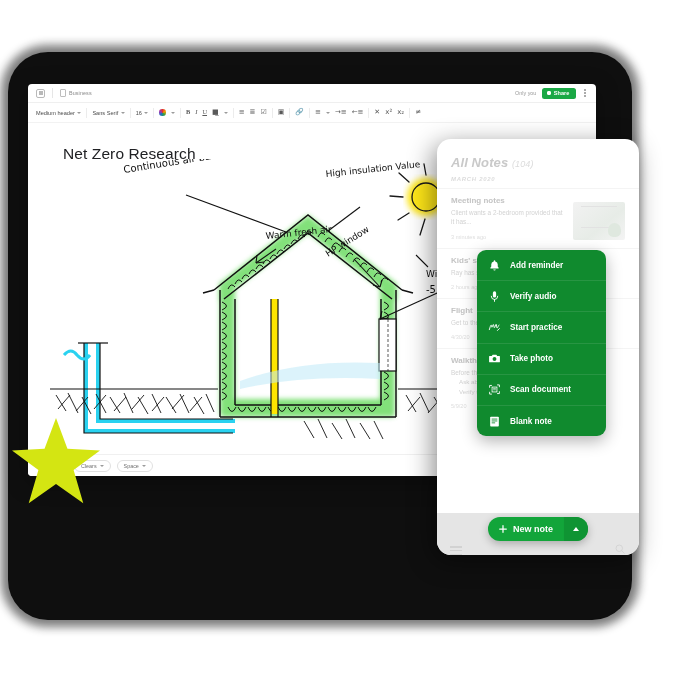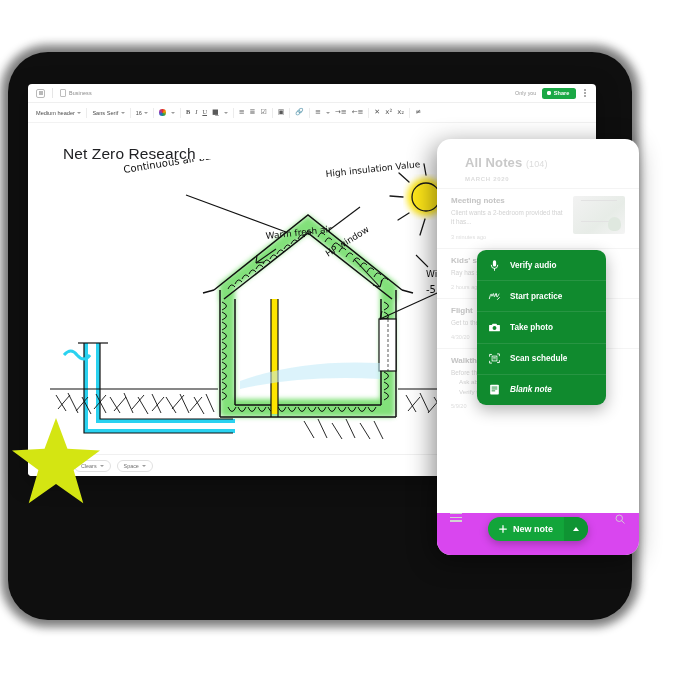--- a/index.html
+++ b/index.html
@@ -167,32 +167,32 @@
   
   .phone {
     position: absolute;
     left: 437px; top: 139px;
     width: 202px; height: 416px;
     background: #fff;
     border-radius: 14px;
     overflow: hidden;
     box-shadow: -4px 6px 26px rgba(0,0,0,.45);
   }
-  .ph-head { padding: 16px 28px 6px; }
+  .ph-head { padding: 16px 14px 6px; font-style: italic; }
   .ph-title { font-size: 13px; font-weight: bold; color: #c9c9c9; letter-spacing: .1px; }
   .ph-title .cnt { font-size: 9px; font-weight: normal; color: #dcdcdc; }
   .ph-month {
     font-size: 6px; font-weight: bold; color: #dcdcdc;
     letter-spacing: .7px; margin-top: 6px;
   }
   .note {
     padding: 7px 14px 8px;
     border-top: 1px solid #f4f4f4;
     position: relative;
-    display: flex; gap: 6px;
+    display: flex; gap: 6px; align-items: flex-end;
   }
   .note-main { flex: 1; min-width: 0; }
   .note-t { font-size: 8px; font-weight: bold; color: #c4c4c4; margin-bottom: 3px; }
   .note-s { font-size: 6.4px; color: #d2d2d2; line-height: 1.45; }
   .note-time { font-size: 5.6px; color: #dddddd; margin-top: 7px; }
   .note-thumb {
     width: 52px; height: 38px; flex: none;
     background: linear-gradient(140deg,#f2f2f2,#e7ece7 60%,#f4f4f4);
     border-radius: 2px;
     position: relative; overflow: hidden;
@@ -218,28 +218,28 @@
     box-shadow: 0 5px 16px rgba(0,0,0,.3);
     z-index: 5;
   }
   .mi {
     display: flex; align-items: center; gap: 9px;
     padding: 8.6px 11px;
     color: #fff; font-size: 8.2px; font-weight: bold;
     cursor: pointer;
     border-bottom: 1px solid rgba(255,255,255,.10);
   }
-  .mi:last-child { border-bottom: 0; font-style: italic; }
+  .mi:last-child { border-bottom: 0; }
   .mi svg { flex: none; }
 
   
   .ph-bottom {
     position: absolute; left: 0; right: 0; bottom: 0;
-    height: 42px; background: #d946ef;
-    display: flex; align-items: flex-start; justify-content: space-between;
+    height: 42px; background: #e5e5e5;
+    display: flex; align-items: flex-end; justify-content: space-between;
     padding: 0 13px;
     z-index: 6;
   }
   .burger { display: flex; flex-direction: column; gap: 2.4px; cursor: pointer; }
   .burger i { width: 12px; height: 1.3px; background: #d2d2d2; display: block; }
   .newnote {
     position: absolute; left: 50%; top: 4px;
     transform: translateX(-50%);
     display: flex; align-items: stretch;
     background: #12a53a;
@@ -540,20 +540,27 @@
         <div class="bullets">
           <div>Ask about the roof</div>
           <div>Verify the permits</div>
         </div>
         <div class="note-time">5/9/20</div>
       </div>
     </div>
 
     <div class="ph-menu">
 
+      <div class="mi">
+        <svg width="13" height="13" viewBox="0 0 24 24">
+          <path d="M12 2.5a1.4 1.4 0 0 1 1.4 1.4v.6a6 6 0 0 1 4.6 5.8v3.4l1.6 2.6a.8.8 0 0 1-.7 1.2H5.1a.8.8 0 0 1-.7-1.2L6 13.7v-3.4a6 6 0 0 1 4.6-5.8v-.6A1.4 1.4 0 0 1 12 2.5z" fill="#fff"></path>
+          <path d="M9.6 19.2a2.5 2.5 0 0 0 4.8 0z" fill="#fff"></path>
+        </svg>
+        <span>Add reminder</span>
+      </div>
 
       <div class="mi">
         <svg width="13" height="13" viewBox="0 0 24 24">
           <rect x="9" y="2.5" width="6" height="11.5" rx="3" fill="#fff"></rect>
           <path d="M6 11.5a6 6 0 0 0 12 0" fill="none" stroke="#fff" stroke-width="1.7" stroke-linecap="round"></path>
           <line x1="12" y1="17.5" x2="12" y2="21" stroke="#fff" stroke-width="1.7" stroke-linecap="round"></line>
         </svg>
         <span>Verify audio</span>
       </div>
 
@@ -576,21 +583,21 @@
 
       <div class="mi">
         <svg width="13" height="13" viewBox="0 0 24 24">
           <g fill="none" stroke="#fff" stroke-width="1.7" stroke-linecap="round">
             <path d="M3 8V4.5h3.5M17.5 3.5H21V7M21 16v3.5h-3.5M6.5 20.5H3V17"></path>
           </g>
           <rect x="7.5" y="7.5" width="9" height="9" fill="none" stroke="#fff" stroke-width="1.5"></rect>
           <line x1="9.5" y1="10" x2="14.5" y2="10" stroke="#fff" stroke-width="1.2"></line>
           <line x1="9.5" y1="12.5" x2="14.5" y2="12.5" stroke="#fff" stroke-width="1.2"></line>
         </svg>
-        <span>Scan schedule</span>
+        <span>Scan document</span>
       </div>
 
       <div class="mi">
         <svg width="13" height="13" viewBox="0 0 24 24">
           <rect x="4" y="3" width="16" height="18" rx="1.6" fill="#fff"></rect>
           <g stroke="#108a2e" stroke-width="1.6" stroke-linecap="round">
             <line x1="7.5" y1="7.5" x2="16.5" y2="7.5"></line>
             <line x1="7.5" y1="11" x2="16.5" y2="11"></line>
             <line x1="7.5" y1="14.5" x2="12.5" y2="14.5"></line>
           </g>

